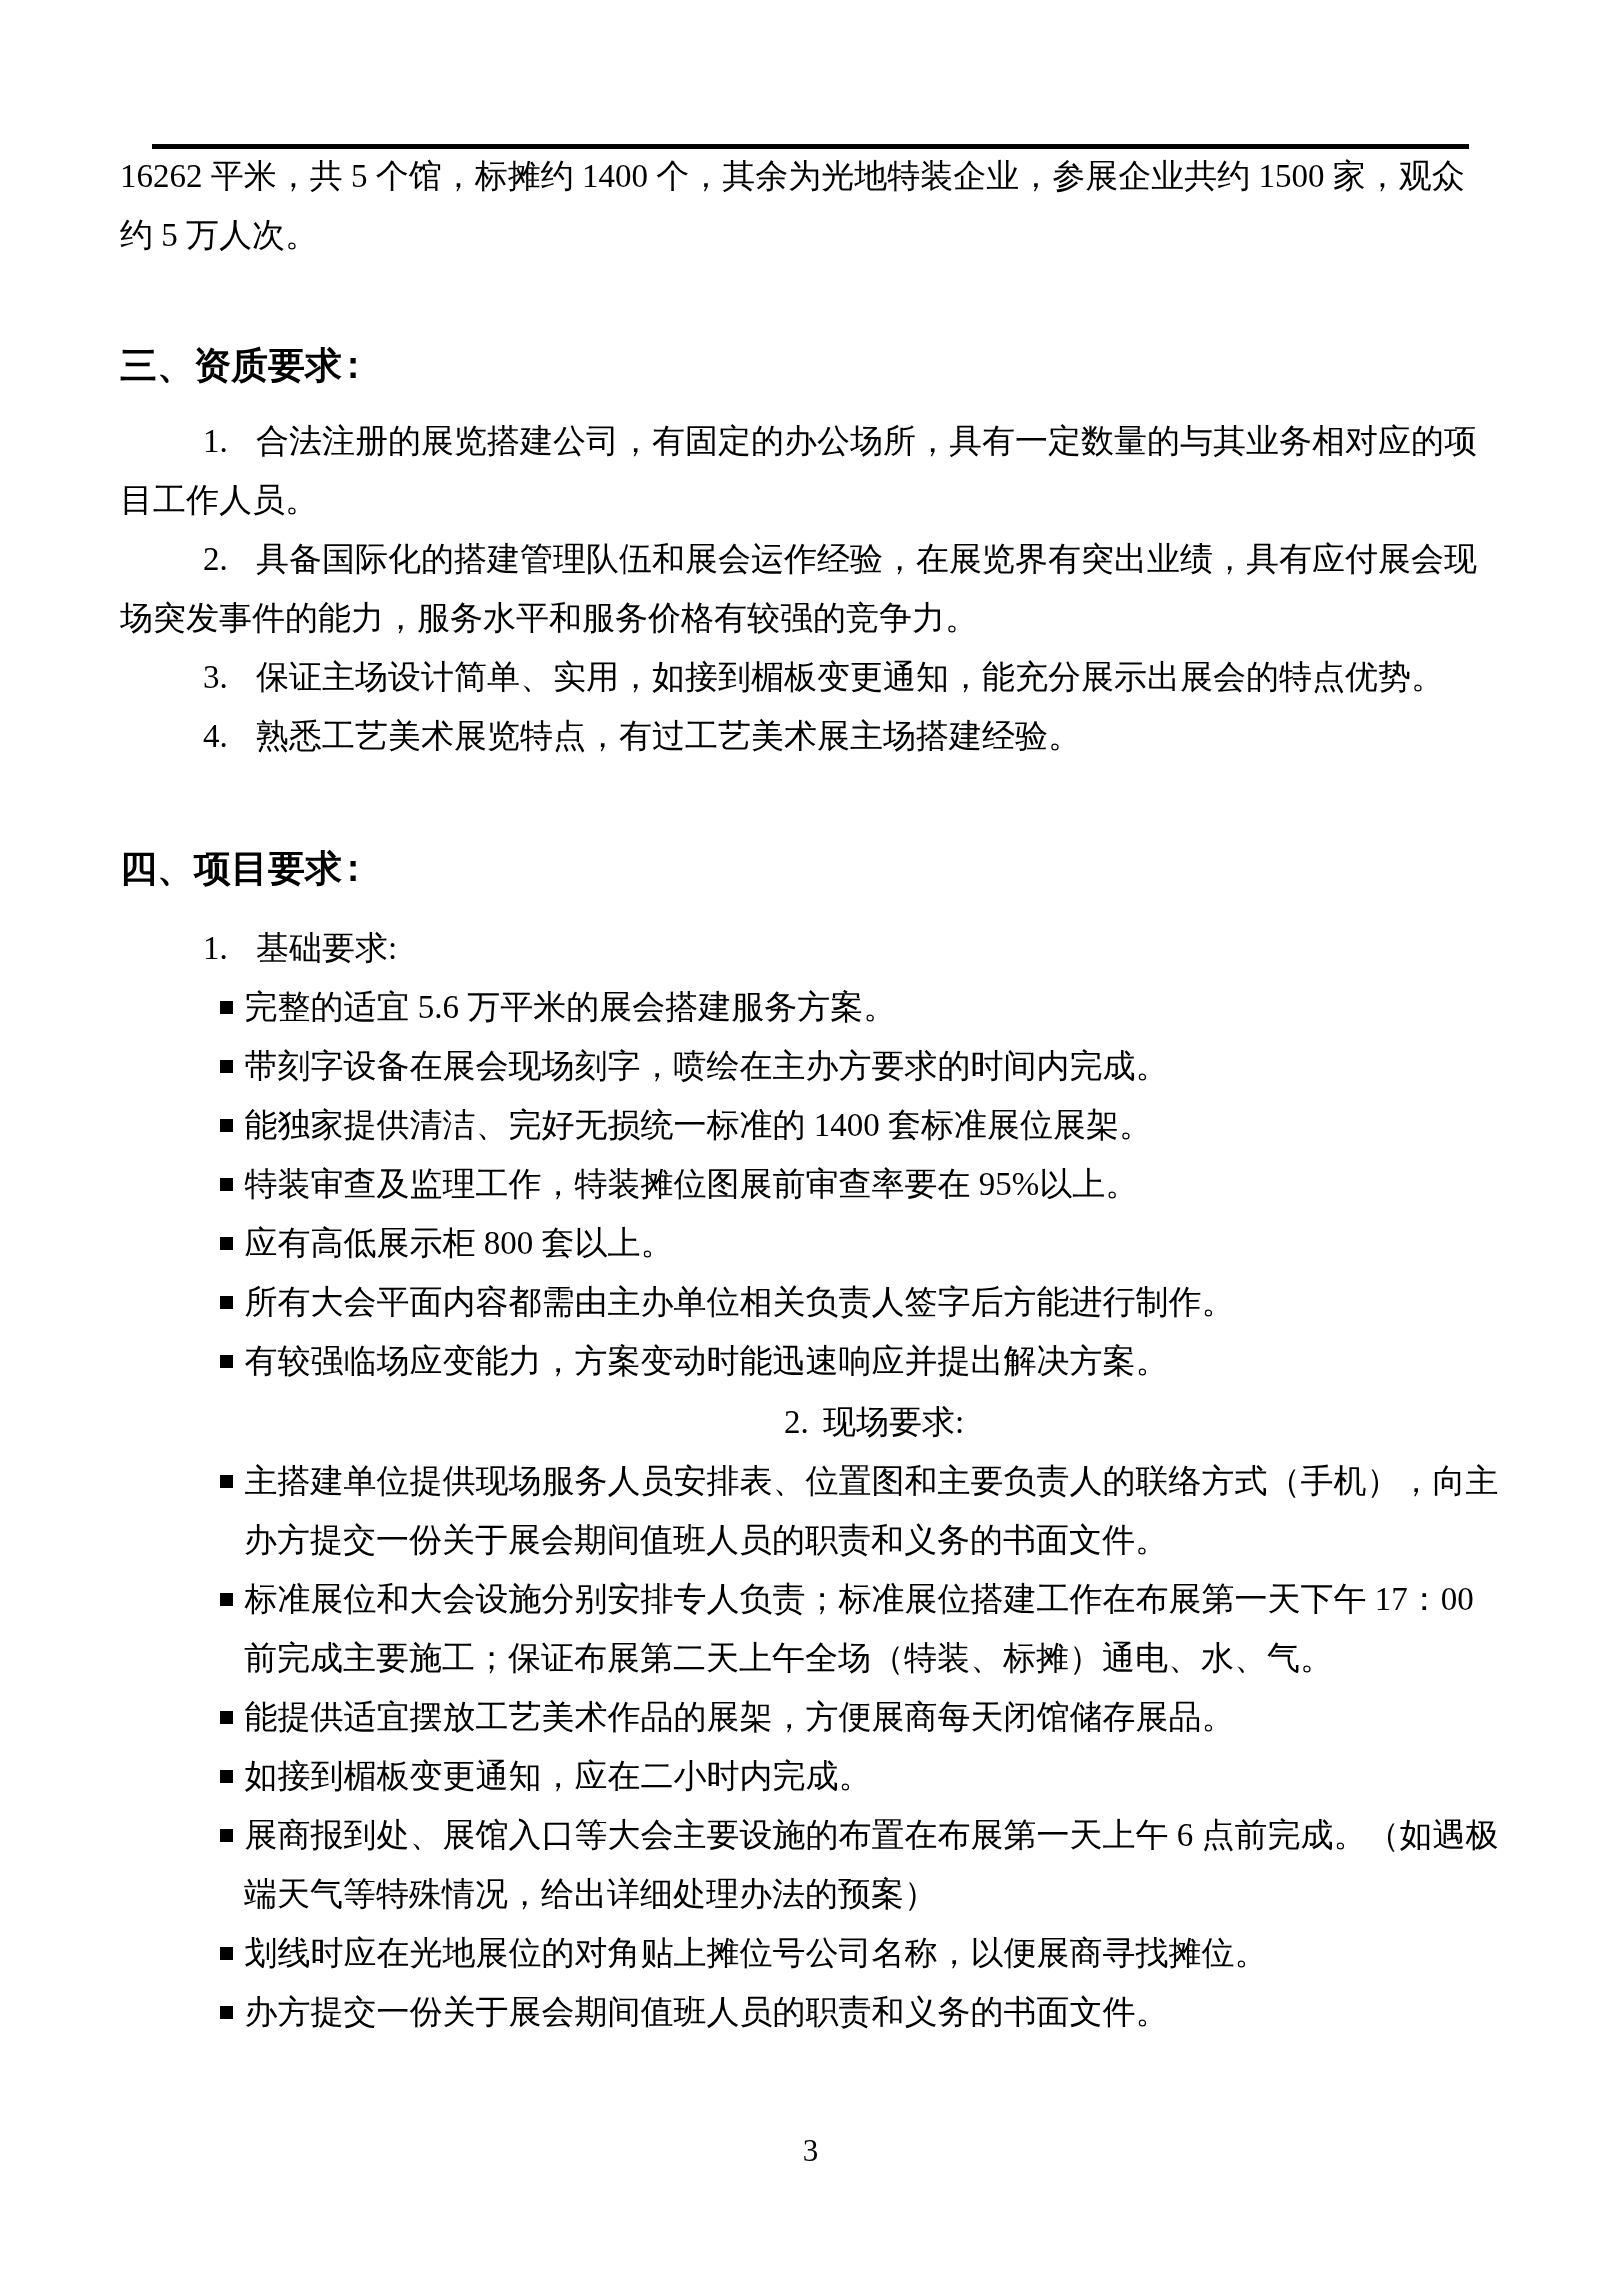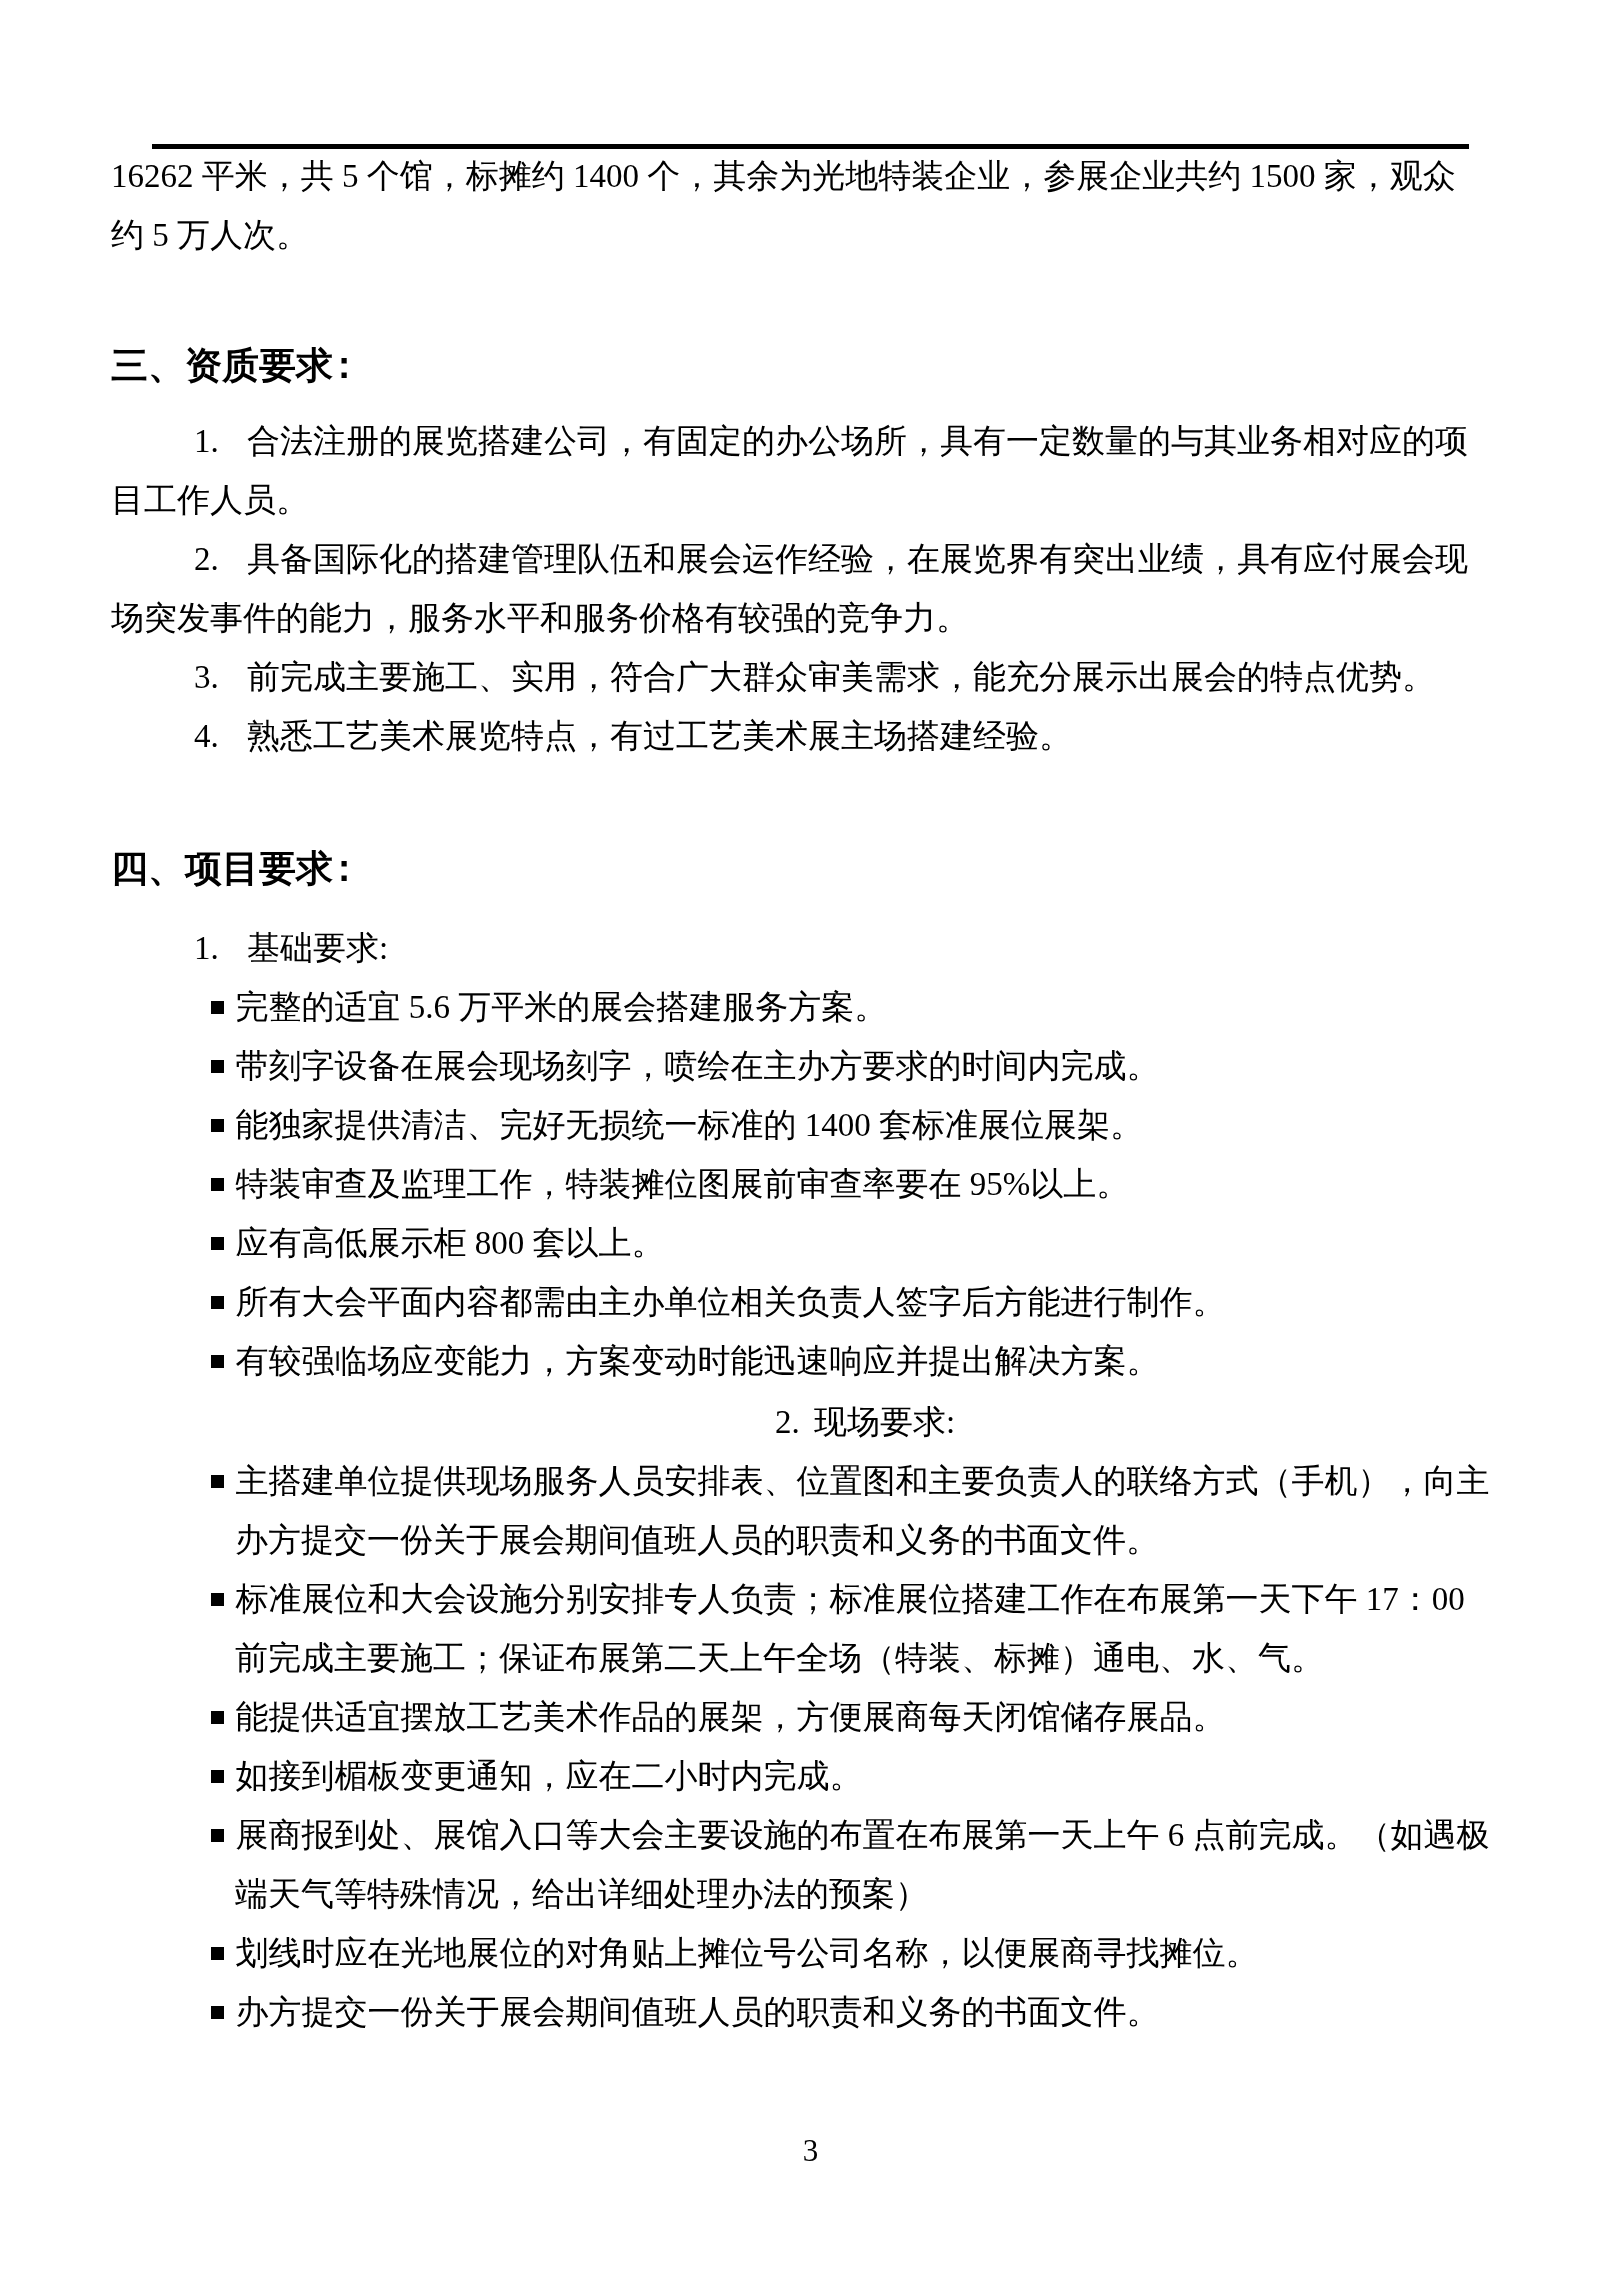--- a/index.html
+++ b/index.html
@@ -14,21 +14,21 @@
     overflow:hidden;
   }
   .header-rule {
     position:absolute;
     left:152px; top:144px;
     width:1317px; height:4.9px;
     background:#000000;
   }
   .content {
     position:absolute;
-    left:111px; top:147px;
+    left:120px; top:147px;
     width:1411px;
   }
   .line {
     height:59px; line-height:59px;
     white-space:nowrap;
   }
   .heading {
     font-family:Liberation Mono, monospace;
     font-weight:bold;
     font-size:37px;
@@ -84,21 +84,21 @@
 
       <div>
         <div class="line num-first">
           <span class="num">2.</span><span>具备国际化的搭建管理队伍和展会运作经验，在展览界有突出业绩，具有应付展会现</span>
         </div>
         <div class="line">场突发事件的能力，服务水平和服务价格有较强的竞争力。</div>
       </div>
 
       <div>
         <div class="line num-first">
-          <span class="num">3.</span><span>前完成主要施工、实用，符合广大群众审美需求，能充分展示出展会的特点优势。</span>
+          <span class="num">3.</span><span>保证主场设计简单、实用，如接到楣板变更通知，能充分展示出展会的特点优势。</span>
         </div>
       </div>
 
       <div>
         <div class="line num-first">
           <span class="num">4.</span><span>熟悉工艺美术展览特点，有过工艺美术展主场搭建经验。</span>
         </div>
       </div>
 
 

